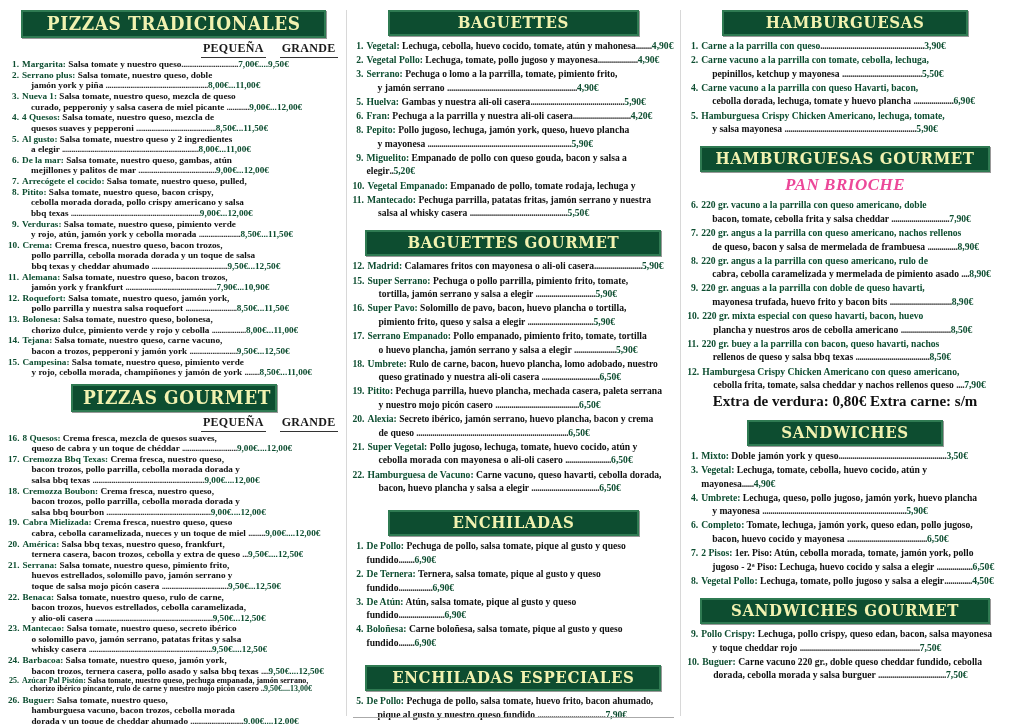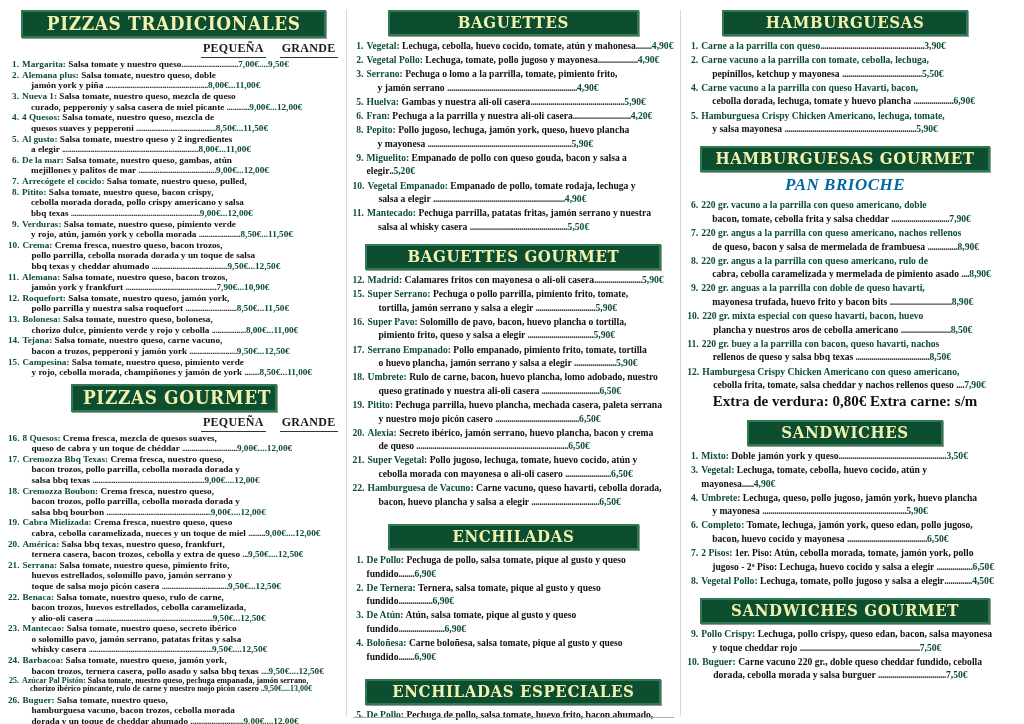--- a/index.html
+++ b/index.html
@@ -51,21 +51,21 @@
   .banner.b-med   { width: 78%; }
   .banner.b-narrow{ width: 62%; }
   .banner.small .banner-text { font-size: 15px; }
 
   .subbanner {
     text-align: center;
     font-family: "Liberation Serif", serif;
     font-style: italic;
     font-weight: 700;
     font-size: 17px;
-    color: #0369a1;
+    color: #ec4899;
     margin: 1px 0 3px 0;
     letter-spacing: 0.5px;
   }
 
   
   .sizehead {
     display: flex;
     justify-content: flex-end;
     gap: 14px;
     font-size: 12px;
@@ -154,21 +154,21 @@
       <span>PEQUEÑA</span>
       <span>GRANDE</span>
     </div>
     <ul class="items tight" id="list-left-0">
         <li class="item">
           <span class="num">1.</span>
           <span class="body"><span class="nm">Margarita:</span><span class="desc"> Salsa tomate y nuestro queso</span><span><span class="leader">..............................</span><span class="price">7,00€</span><span class="price2">....9,50€</span></span></span>
         </li>
         <li class="item">
           <span class="num">2.</span>
-          <span class="body"><span class="nm">Alemana plus:</span><span class="desc"> Salsa tomate, nuestro queso, doble</span><span class="cont">jamón york y piña <span class="leader">......................................................</span><span class="price">8,00€</span><span class="price2">...11,00€</span></span></span>
+          <span class="body"><span class="nm">Serrano plus:</span><span class="desc"> Salsa tomate, nuestro queso, doble</span><span class="cont">jamón york y piña <span class="leader">......................................................</span><span class="price">8,00€</span><span class="price2">...11,00€</span></span></span>
         </li>
         <li class="item">
           <span class="num">3.</span>
           <span class="body"><span class="nm">Nueva 1:</span><span class="desc"> Salsa tomate, nuestro queso, mezcla de queso</span><span class="cont">curado, pepperoniy y salsa casera de miel picante <span class="leader">............</span><span class="price">9,00€</span><span class="price2">...12,00€</span></span></span>
         </li>
         <li class="item">
           <span class="num">4.</span>
           <span class="body"><span class="nm">4 Quesos:</span><span class="desc"> Salsa tomate, nuestro queso, mezcla de</span><span class="cont">quesos suaves y pepperoni <span class="leader">..........................................</span><span class="price">8,50€</span><span class="price2">...11,50€</span></span></span>
         </li>
         <li class="item">
@@ -307,21 +307,21 @@
         <li class="item">
           <span class="num">8.</span>
           <span class="body"><span class="nm">Pepito:</span><span class="desc"> Pollo jugoso, lechuga, jamón york, queso, huevo plancha</span><span class="cont">y mayonesa <span class="leader">........................................................................</span><span class="price">5,90€</span></span></span>
         </li>
         <li class="item">
           <span class="num">9.</span>
           <span class="body"><span class="nm">Miguelito:</span><span class="desc"> Empanado de pollo con queso gouda, bacon y salsa a elegir</span><span><span class="leader">..</span><span class="price">5,20€</span></span></span>
         </li>
         <li class="item">
           <span class="num">10.</span>
-          <span class="body"><span class="nm">Vegetal Empanado:</span><span class="desc"> Empanado de pollo, tomate rodaja, lechuga y</span><span class="cont">salsa a elegir <span class="leader">..................................................................</span><span class="price">4,90€</span></span></span>
+          <span class="body"><span class="nm">Vegetal Empanado:</span><span class="desc"> Empanado de pollo, tomate rodaja, lechuga y</span></span>
         </li>
         <li class="item">
           <span class="num">11.</span>
           <span class="body"><span class="nm">Mantecado:</span><span class="desc"> Pechuga parrilla, patatas fritas, jamón serrano y nuestra</span><span class="cont">salsa al whisky casera <span class="leader">.................................................</span><span class="price">5,50€</span></span></span>
         </li>
       </ul>
 
     <div class="spacer-sm"></div>
     <div class="banner b-wide small">
       <span class="banner-text">BAGUETTES GOURMET</span>

